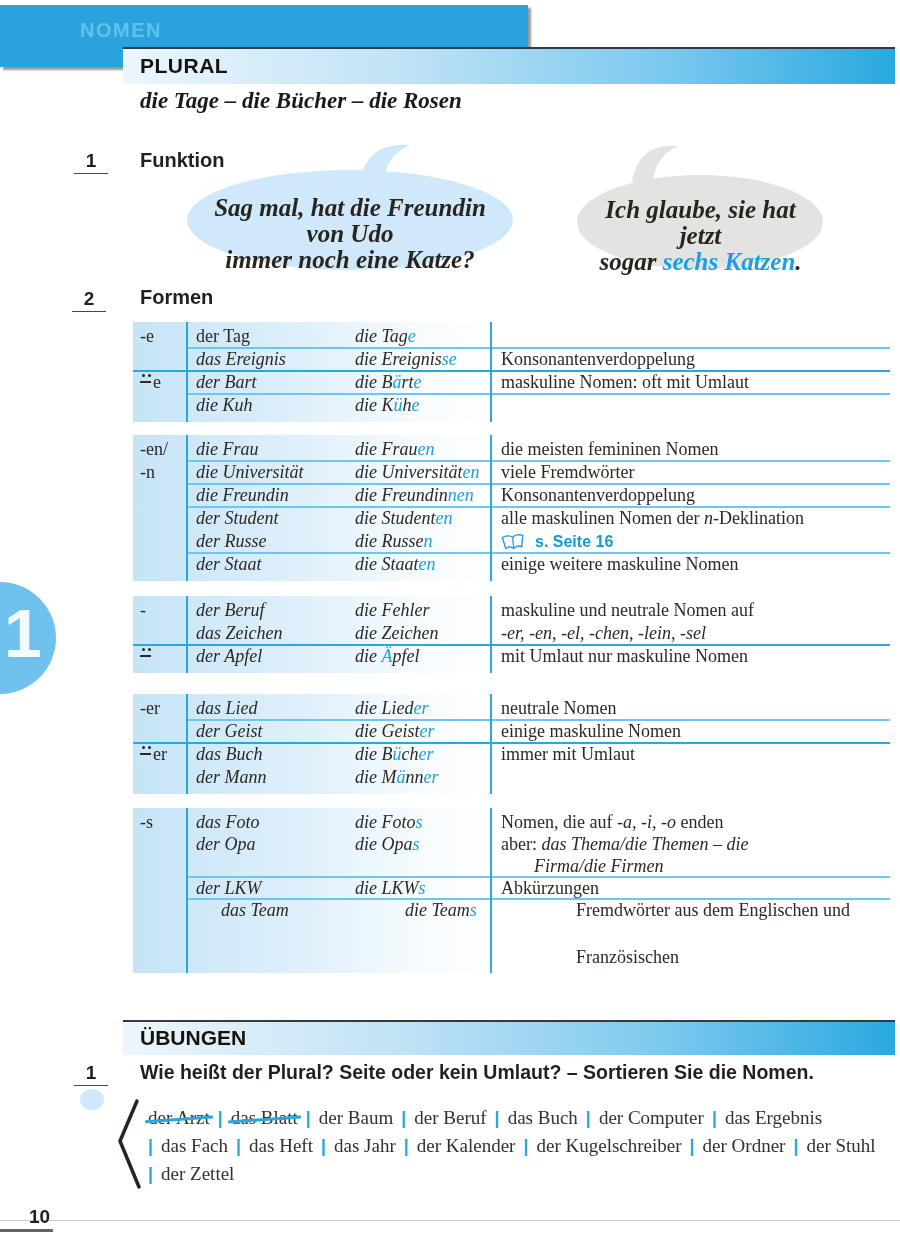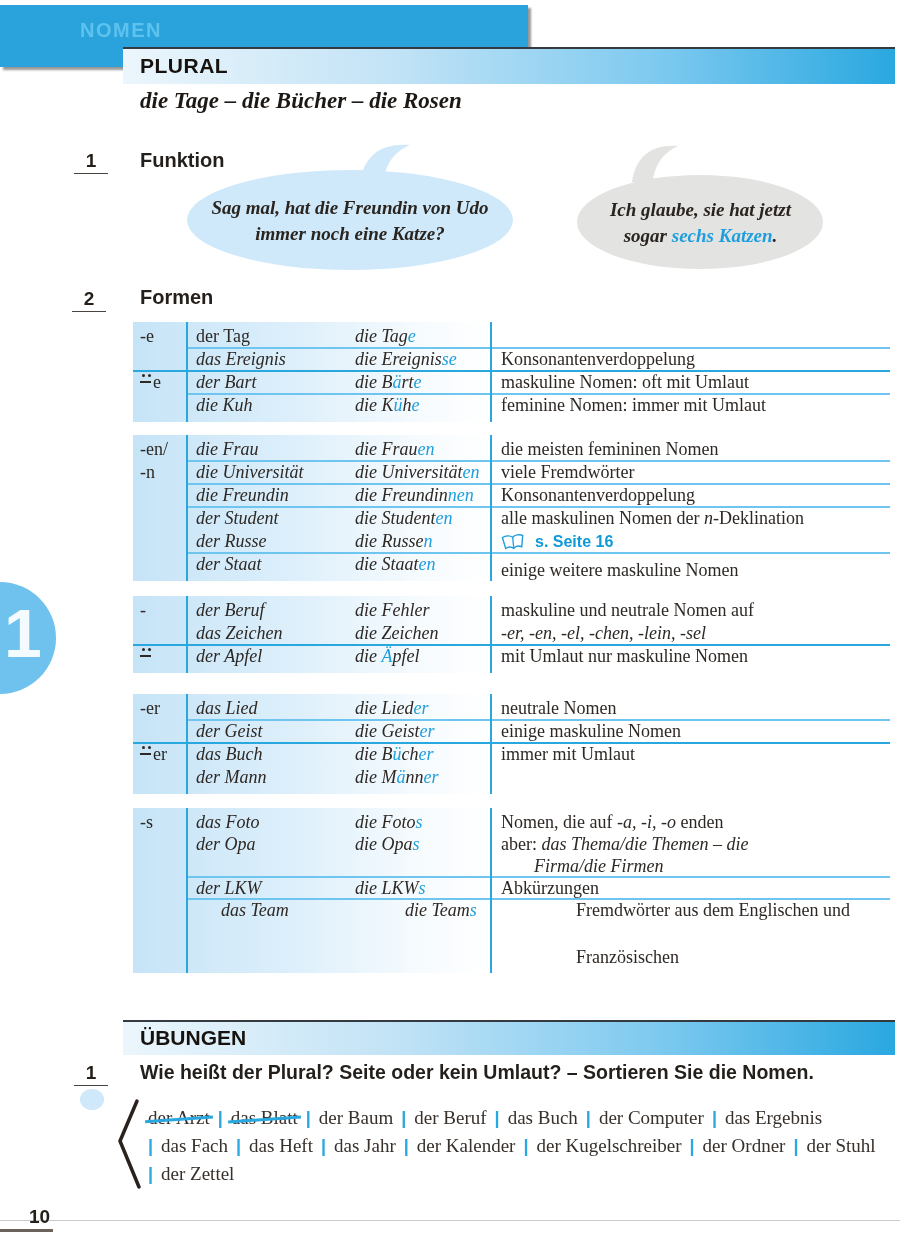--- a/index.html
+++ b/index.html
@@ -27,21 +27,21 @@
 
   
   .secnum{position:absolute;width:34px;text-align:center;font-family:"Liberation Sans",sans-serif;
           font-weight:600;font-size:19px;color:#241f1a;border-bottom:1.8px solid #4a443f;padding-bottom:1px;}
   .seclabel{position:absolute;font-family:"Liberation Sans",sans-serif;font-weight:600;
             font-size:20px;color:#241f1a;}
 
   
   .bubbles{position:absolute;left:170px;top:138px;width:700px;height:155px;}
   .bubble-text{position:absolute;text-align:center;font-style:italic;font-weight:600;
-               font-size:19px;line-height:26px;color:#2a241f;}
+               font-size:25px;line-height:26px;color:#2a241f;}
   .blue-word{color:#1e9edd;}
 
   
   .block{position:absolute;left:133px;width:757px;padding:3px 0 5px;}
   .block::before{content:"";position:absolute;left:0;top:0;bottom:0;width:357px;z-index:0;
                  background:linear-gradient(90deg,#c6e4f7 0%,#ddefFB 45%,#f6fbfe 80%,#fff 100%);}
   .vl{position:absolute;top:0;bottom:0;width:1.6px;background:#29a8e0;z-index:2;}
   .vl.m{left:53px}.vl.d{left:357px}
   .entry{position:relative;display:grid;grid-template-columns:53px 159px 145px 400px;z-index:1;}
   .entry.sep-row::before{content:"";position:absolute;left:53px;right:0;top:-1px;height:1.5px;
@@ -144,21 +144,20 @@
           <div class="cell marker" style="grid-area: 1 / 1 / span 1; line-height: 23px;">
             <div><span class="umld"><i class="ud"></i><i class="ub"></i></span>e</div>
           </div>
           <div class="cell" style="grid-area: 1 / 2; line-height: 23px; height: 23px;"><span class="sg-i">der Bart</span></div>
           <div class="cell" style="grid-area: 1 / 3; line-height: 23px; height: 23px;"><span class="sg-i">die B</span><span class="sg-ib">ä</span><span class="sg-i">rt</span><span class="sg-ib">e</span></div>
           <div class="cell desc" style="grid-area: 1 / 4; line-height: 23px; height: 23px;"><span class="sg-r">maskuline Nomen: oft mit Umlaut</span></div>
         </div>
         <div class="entry sep-row" style="grid-auto-rows: 23px;">
           <div class="cell" style="grid-area: 1 / 2; line-height: 23px; height: 23px;"><span class="sg-i">die Kuh</span></div>
           <div class="cell" style="grid-area: 1 / 3; line-height: 23px; height: 23px;"><span class="sg-i">die K</span><span class="sg-ib">ü</span><span class="sg-i">h</span><span class="sg-ib">e</span></div>
-          <div class="cell desc" style="grid-area: 1 / 4; line-height: 23px; height: 23px;"><span class="sg-r">feminine Nomen: immer mit Umlaut</span></div>
         </div>
       </div>
       <div class="block" style="top: 435px;">
         <div class="vl m"></div>
         <div class="vl d"></div>
         <div class="entry" style="grid-auto-rows: 23px;">
           <div class="cell marker" style="grid-area: 1 / 1 / span 1; line-height: 23px;">
             <div>-en/</div>
             <div>-n</div>
           </div>
@@ -183,21 +182,21 @@
           <div class="cell" style="grid-area: 2 / 3; line-height: 23px; height: 23px;"><span class="sg-i">die Russe</span><span class="sg-ib">n</span></div>
           <div class="cell desc" style="grid-area: 1 / 4; line-height: 23px; height: 23px;"><span class="sg-r">alle maskulinen Nomen der </span><span class="sg-i">n</span><span class="sg-r">-Deklination</span></div>
           <div class="cell desc" style="grid-area: 2 / 4; line-height: 23px; height: 23px;"><span class="bookicon"><svg width="25" height="17" viewBox="0 0 25 17">
                 <path d="M12.5 3.2 C10 .8 5.5 .8 2.3 2.4 L4.4 13.6 C7.4 12.1 10.5 12.3 12.5 14.4 C14.5 12.3 17.6 12.1 20.6 13.6 L22.7 2.4 C19.5 .8 15 .8 12.5 3.2 Z" fill="none" stroke="#1e9edd" stroke-width="1.4"></path>
                 <line x1="12.5" y1="3.2" x2="12.5" y2="14.4" stroke="#1e9edd" stroke-width="1.3"></line>
               </svg></span><span class="sg-link">s. Seite 16</span></div>
         </div>
         <div class="entry sep-row" style="grid-auto-rows: 23px;">
           <div class="cell" style="grid-area: 1 / 2; line-height: 23px; height: 23px;"><span class="sg-i">der Staat</span></div>
           <div class="cell" style="grid-area: 1 / 3; line-height: 23px; height: 23px;"><span class="sg-i">die Staat</span><span class="sg-ib">en</span></div>
-          <div class="cell desc" style="grid-area: 1 / 4; line-height: 23px; height: 23px; margin-top: 6px;"><span class="sg-r">einige weitere maskuline Nomen</span></div>
+          <div class="cell desc" style="grid-area: 1 / 4; line-height: 23px; height: 23px;"><span class="sg-r">einige weitere maskuline Nomen</span></div>
         </div>
       </div>
       <div class="block" style="top: 596px;">
         <div class="vl m"></div>
         <div class="vl d"></div>
         <div class="entry" style="grid-auto-rows: 23px;">
           <div class="cell marker" style="grid-area: 1 / 1 / span 2; line-height: 23px;">
             <div>-</div>
           </div>
           <div class="cell" style="grid-area: 1 / 2; line-height: 23px; height: 23px;"><span class="sg-i">der Beruf</span></div>

